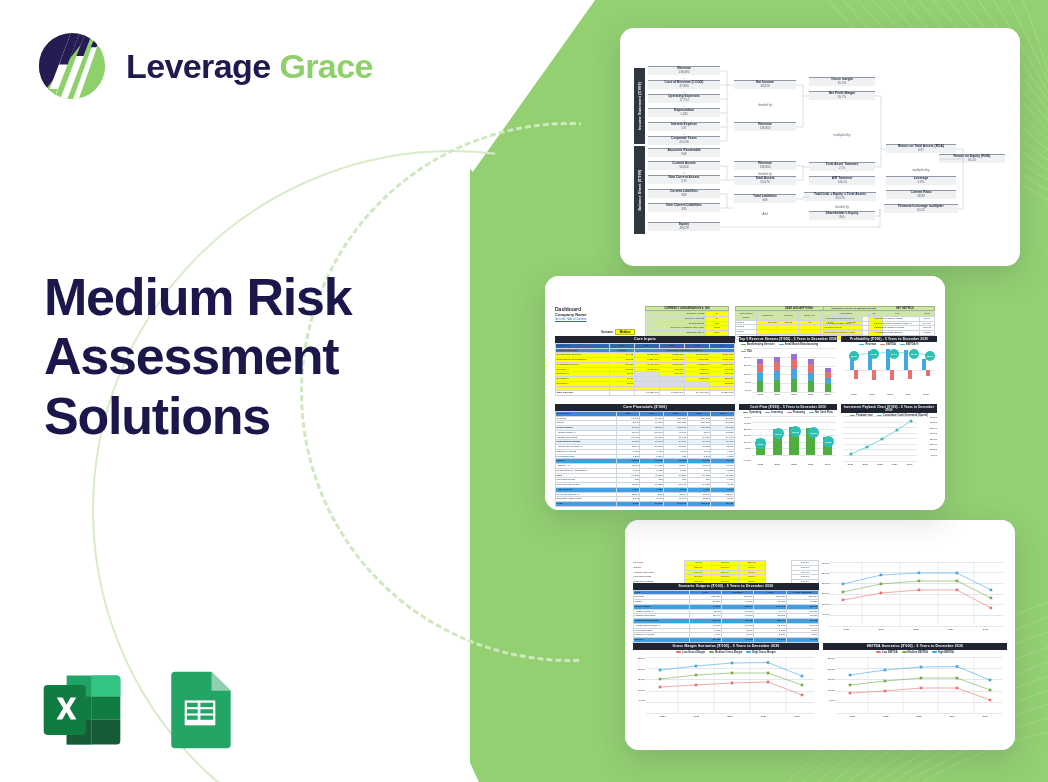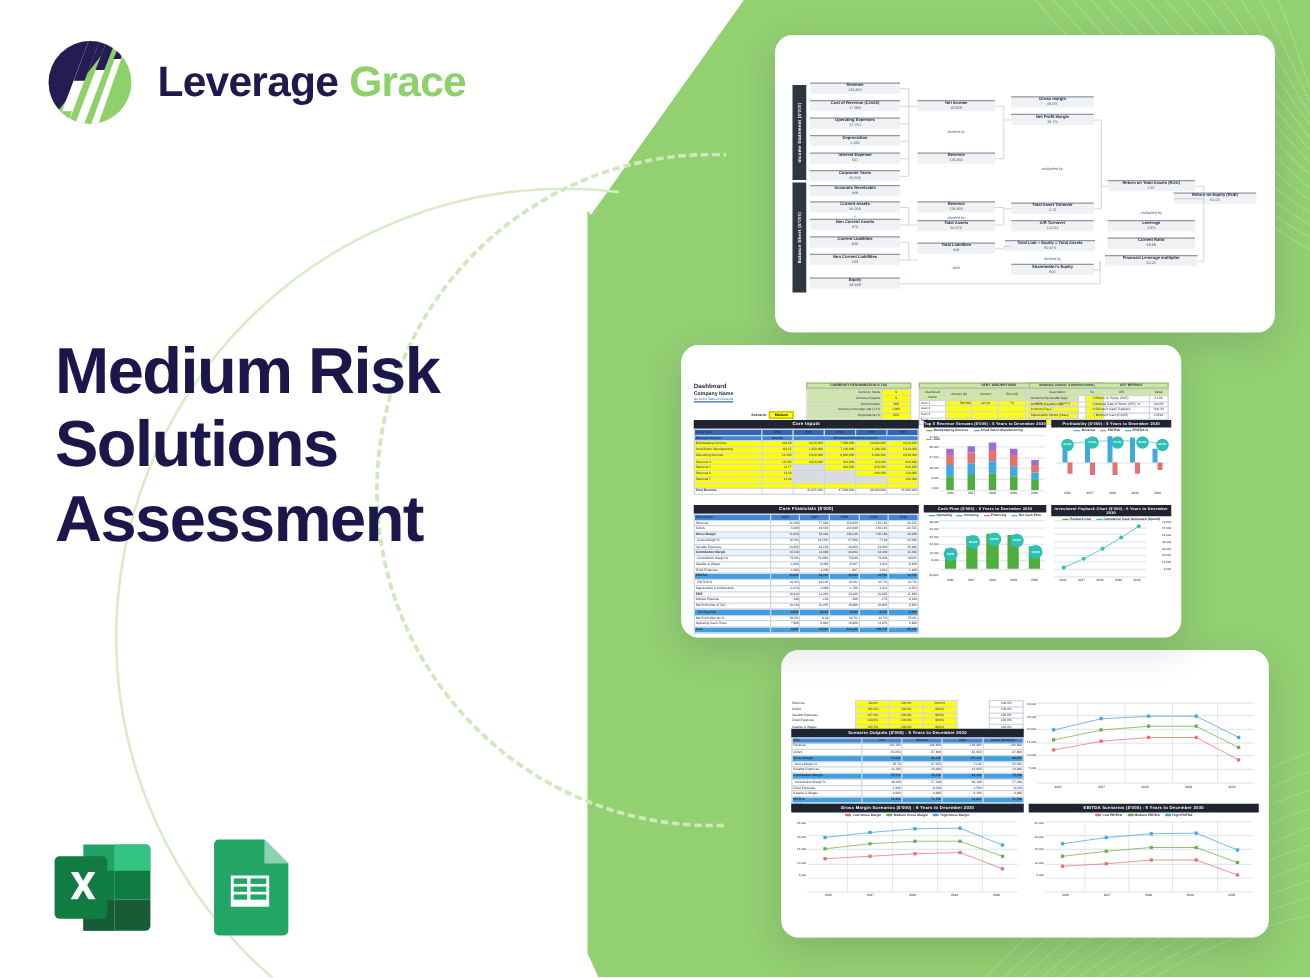--- a/index.html
+++ b/index.html
@@ -196,22 +196,22 @@
         </svg>
       </div>
       <div class="brand-text">
         <span class="brand-1">Leverage</span>
         <span class="brand-2">Grace</span>
       </div>
     </div>
 
     <div class="headline">
       <span>Medium Risk</span>
+      <span>Assessment</span>
       <span>Solutions</span>
-      <span>Assessment</span>
     </div>
 
     <div class="app-icons">
       <div class="app-icon">
         <svg viewBox="0 0 48 48" width="92" height="92">
           <path fill="#21a366" d="M29 6h13a2 2 0 0 1 2 2v9H29z"></path>
           <path fill="#33c481" d="M29 6h13a2 2 0 0 1 2 2v9H29z"></path>
           <path fill="#107c41" d="M29 17h15v12H29z"></path>
           <path fill="#185c37" d="M29 29h15v11a2 2 0 0 1-2 2H29z"></path>
           <path fill="#21a366" d="M16 6h13v36H16z"></path>

